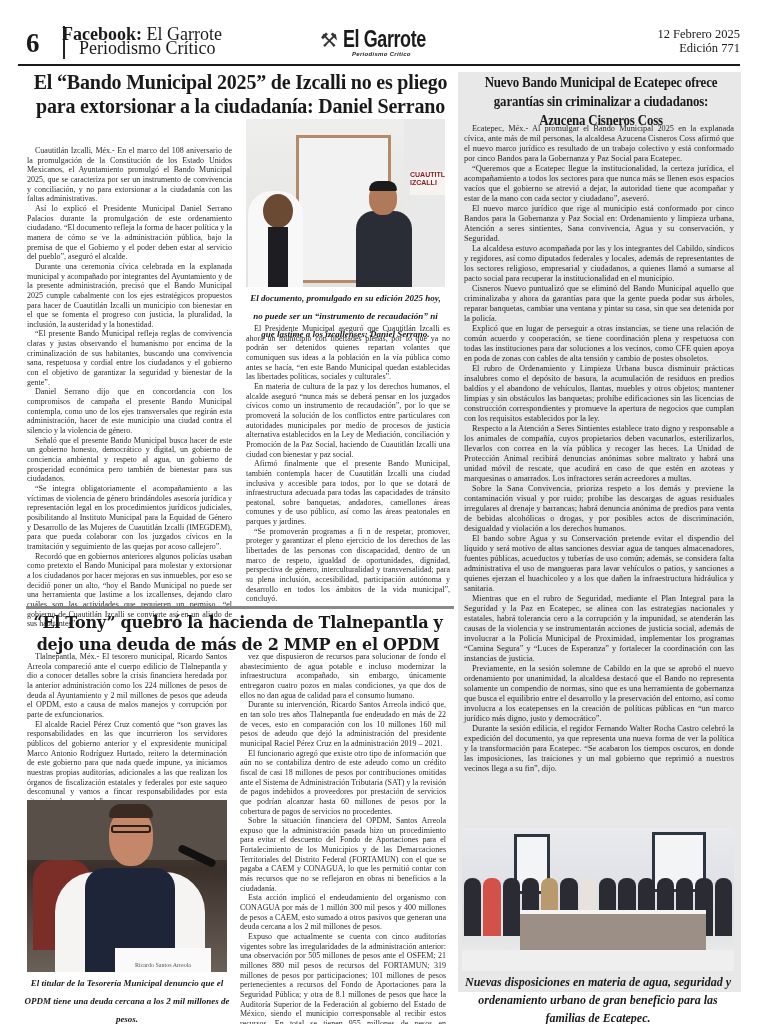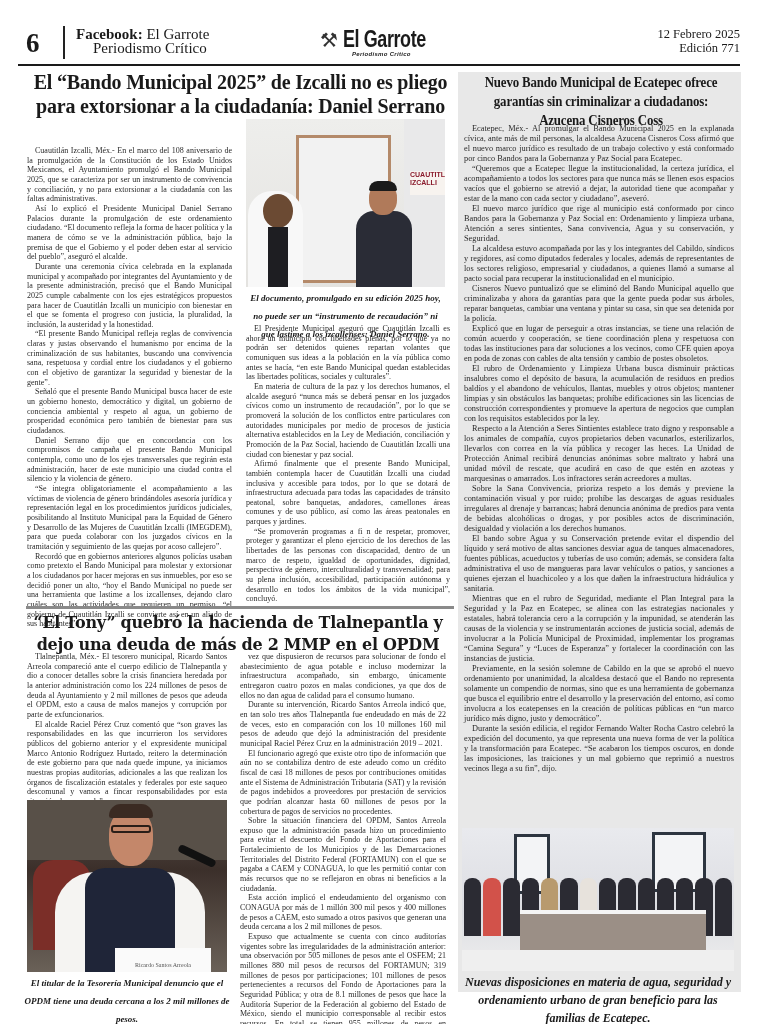--- a/index.html
+++ b/index.html
@@ -3,21 +3,21 @@
 <meta charset="utf-8">
 <style>
   * { box-sizing: border-box; margin: 0; padding: 0; }
   html, body { width: 759px; height: 1024px; background: #ffffff; overflow: hidden; }
   body { position: relative; font-family: "Liberation Serif", "DejaVu Serif", serif; color: #1a1a1a; }
 
   
   .masthead { position: absolute; left: 18px; top: 0; width: 722px; height: 65px; }
   .page-num { position: absolute; left: 8px; top: 30px; font-size: 27px; font-weight: bold; line-height: 27px; }
   .vbar { position: absolute; left: 45px; top: 26px; width: 1.5px; height: 33px; background: #222; }
-  .fb { position: absolute; left: 58px; top: 27px; font-size: 15px; line-height: 14px; }
+  .fb { position: absolute; left: 44px; top: 27px; font-size: 18px; line-height: 14px; }
   .fb b { font-weight: bold; }
   .fb .sub { display: block; padding-left: 17px; }
   .logo { position: absolute; left: 302px; top: 26px; width: 130px; height: 34px; }
   .logo .glyph { position: absolute; left: 0; top: 2px; font-size: 20px; color: #333; }
   .logo .name { position: absolute; left: 23px; top: 0; font-family: "Liberation Sans", sans-serif; font-weight: bold; font-size: 23px; letter-spacing: -0.5px; transform: scaleX(0.78); transform-origin: left top; color: #1b1b1b; font-style: normal; }
   .logo .tag { position: absolute; left: 32px; top: 25px; font-family: "Liberation Sans", sans-serif; font-weight: bold; font-style: italic; font-size: 6px; color: #222; letter-spacing: 0.3px; }
   .dateblk { position: absolute; right: 0; top: 27px; font-size: 12.5px; text-align: right; line-height: 14px; }
   .hrule { position: absolute; left: 18px; top: 64px; width: 722px; height: 2px; background: #1a1a1a; }
 
   
@@ -96,22 +96,22 @@
 </div>
 <div class="hrule"></div>
 
 <h1 class="h1">El “Bando Municipal 2025” de Izcalli no es pliego para extorsionar a la ciudadanía: Daniel Serrano</h1>
 
 <div class="body a1c1">
   <p>Cuautitlán Izcalli, Méx.- En el marco del 108 aniversario de la promulgación de la Constitución de los Estado Unidos Mexicanos, el Ayuntamiento promulgó el Bando Municipal 2025, que se caracteriza por ser un instrumento de convivencia y conciliación, y no para extorsionar a la ciudadanía con las faltas administrativas.</p>
   <p>Así lo explicó el Presidente Municipal Daniel Serrano Palacios durante la promulgación de este ordenamiento ciudadano. “El documento refleja la forma de hacer política y la manera de cómo se ve la administración pública, bajo la premisa de que el Gobierno y el poder deben estar al servicio del pueblo”, aseguró el alcalde.</p>
   <p>Durante una ceremonia cívica celebrada en la explanada municipal y acompañado por integrantes del Ayuntamiento y de la presente administración, precisó que el Bando Municipal 2025 cumple cabalmente con los ejes estratégicos propuestos para hacer de Cuautitlán Izcalli un municipio con bienestar en el que se fomenta el progreso con justicia, la pluralidad, la inclusión, la austeridad y la honestidad.</p>
   <p>“El presente Bando Municipal refleja reglas de convivencia claras y justas observando el humanismo por encima de la criminalización de sus habitantes, buscando una convivencia sana, respetuosa y cordial entre los ciudadanos y el gobierno con el objetivo de garantizar la seguridad y bienestar de la gente”.</p>
+  <p>Daniel Serrano dijo que en concordancia con los compromisos de campaña el presente Bando Municipal contempla, como uno de los ejes transversales que regirán esta administración, hacer de este municipio una ciudad contra el silencio y la violencia de género.</p>
   <p>Señaló que el presente Bando Municipal busca hacer de este un gobierno honesto, democrático y digital, un gobierno de conciencia ambiental y respeto al agua, un gobierno de prosperidad económica pero también de bienestar para sus ciudadanos.</p>
-  <p>Daniel Serrano dijo que en concordancia con los compromisos de campaña el presente Bando Municipal contempla, como uno de los ejes transversales que regirán esta administración, hacer de este municipio una ciudad contra el silencio y la violencia de género.</p>
   <p>“Se integra obligatoriamente el acompañamiento a las víctimas de violencia de género brindándoles asesoría jurídica y representación legal en los procedimientos jurídicos judiciales, posibilitando al Instituto Municipal para la Equidad de Género y Desarrollo de las Mujeres de Cuautitlán Izcalli (IMEGDEM), para que pueda colaborar con los juzgados cívicos en la tramitación y seguimiento de las quejas por acoso callejero”.</p>
   <p>Recordó que en gobiernos anteriores algunos policías usaban como pretexto el Bando Municipal para molestar y extorsionar a los ciudadanos por hacer mejoras en sus inmuebles, por eso se decidió poner un alto, “hoy el Bando Municipal no puede ser una herramienta que lastime a los izcallenses, dejando claro cuáles son las actividades que requieren un permiso, “el gobierno de Cuautitlán Izcalli se convierte así en un aliado de sus habitantes”.</p>
 </div>
 
 <div class="photo p1">
   <div class="board"></div>
   <div class="wall"></div>
   <div class="sign">CUAUTITLÁN IZCALLI</div>
   <div class="p-left"></div>
   <div class="p-left-head"></div>

